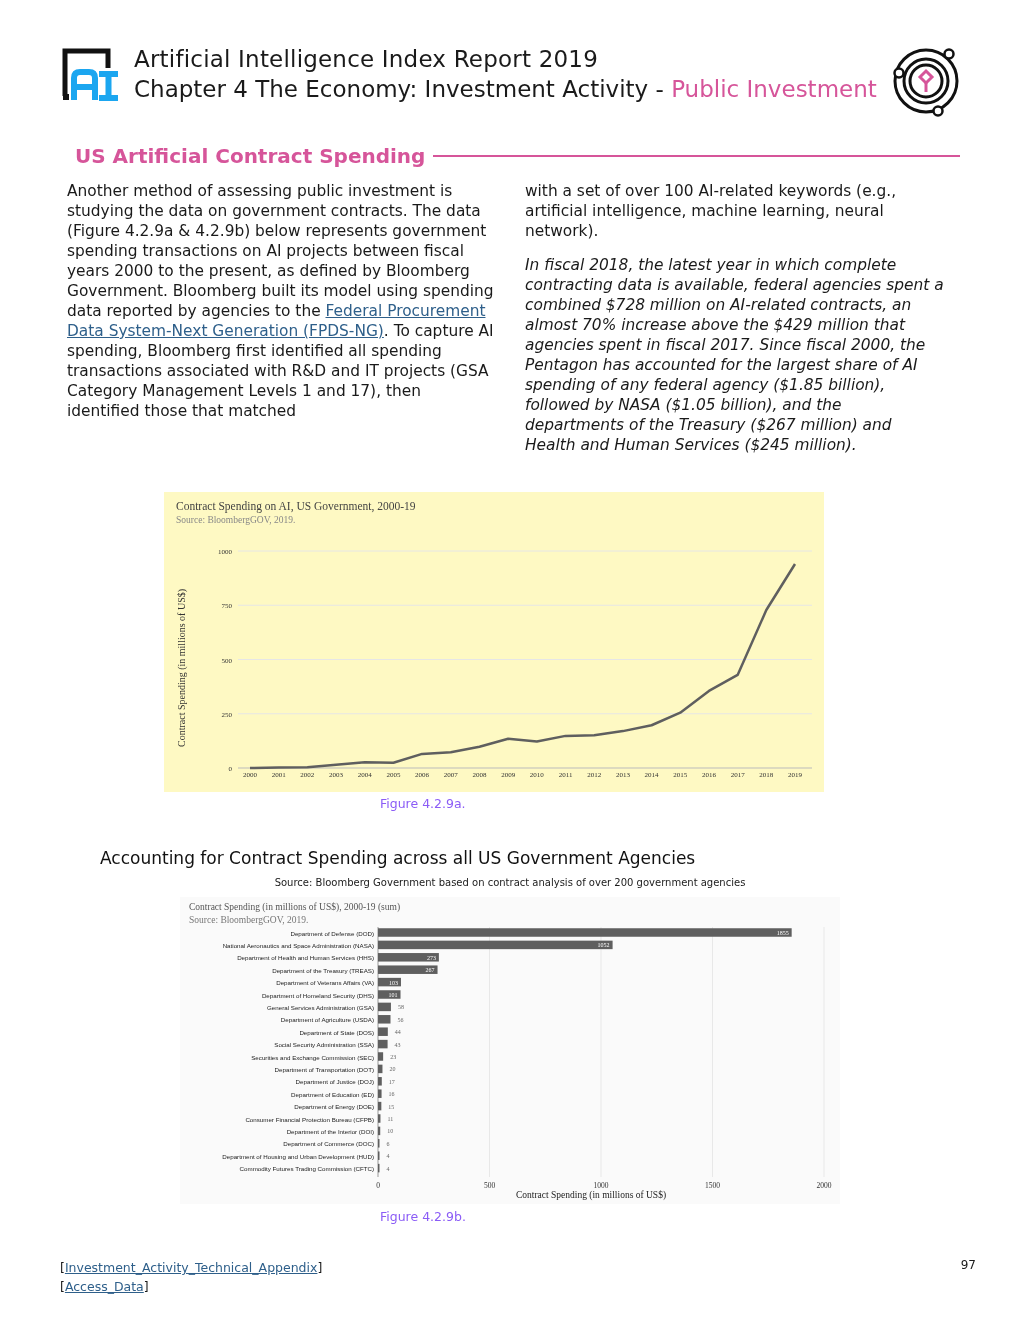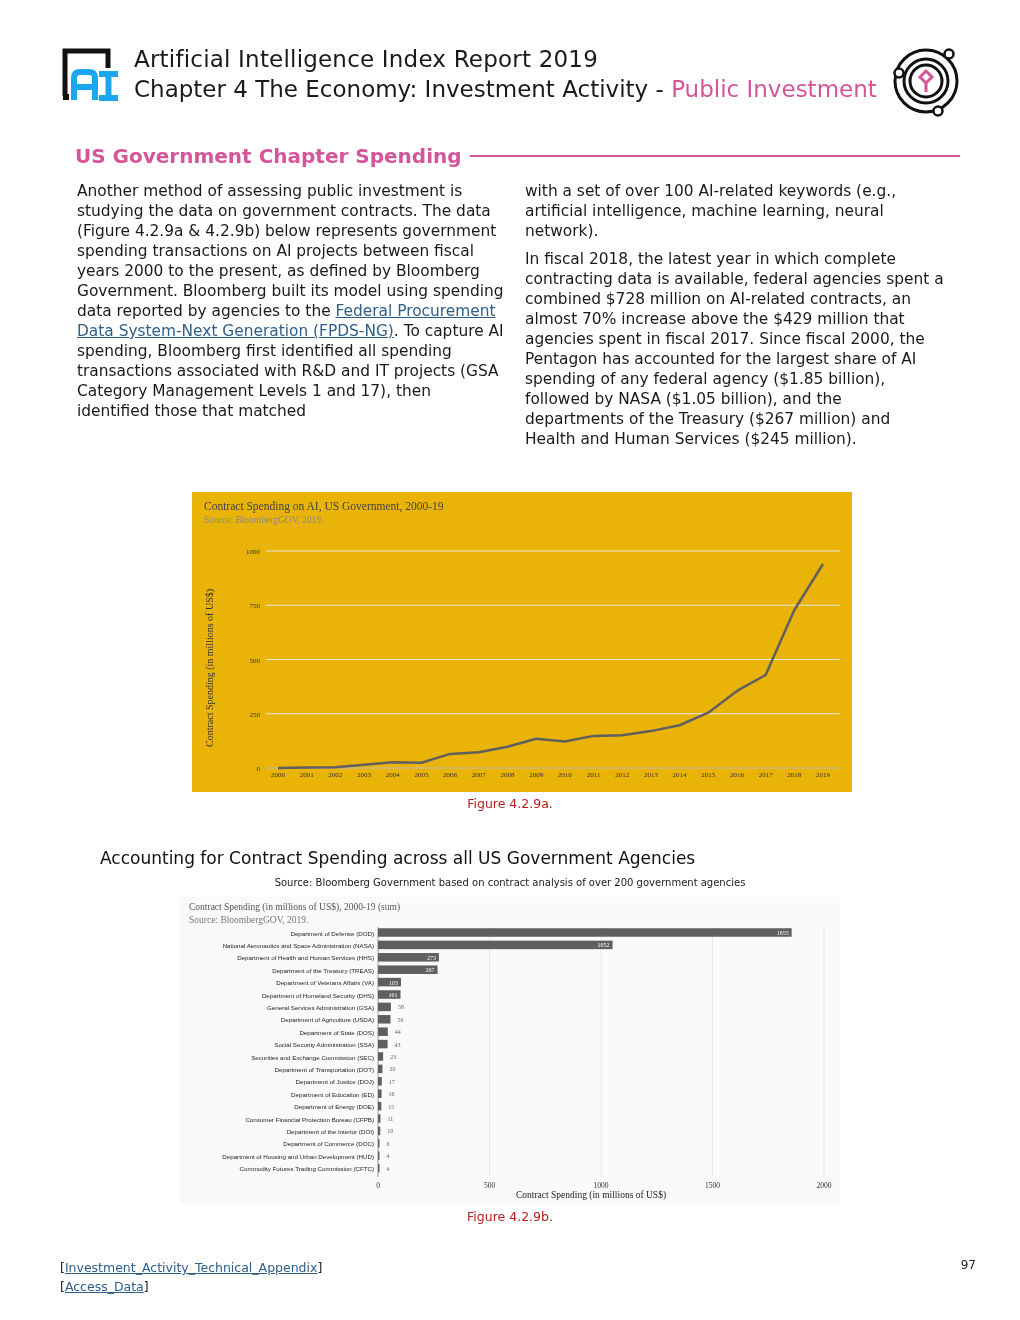--- a/index.html
+++ b/index.html
@@ -11,29 +11,29 @@
   .header-title { position: absolute; left: 74px; top: 0; font-size: 23px; line-height: 30px; color: #1a1a1a; letter-spacing: 0.2px; white-space: nowrap; text-align: center; }
   .header-sub { position: absolute; left: 74px; top: 30px; font-size: 23px; line-height: 30px; color: #1a1a1a; white-space: nowrap; }
   .header-sub .accent { color: #d6559a; }
   .chapter-icon { position: absolute; left: 828px; top: 0; width: 76px; height: 74px; }
 
   .section-title-row { position: absolute; left: 75px; top: 142px; width: 885px; height: 28px; display: flex; align-items: center; }
   .section-title { font-size: 20px; font-weight: bold; color: #d6559a; white-space: nowrap; }
   .section-rule { flex: 1; height: 2px; background: #d6559a; margin-left: 8px; }
 
   .col { position: absolute; top: 181px; font-size: 15.4px; line-height: 20px; color: #1a1a1a; }
-  .col-left { left: 77px; width: 430px; }
+  .col-left { left: 67px; width: 430px; }
   .col-right { left: 525px; width: 420px; }
   .col p { margin: 0; }
-  .col p + p { margin-top: 8px; }
+  .col p + p { margin-top: 14px; font-style: italic; }
   .col a { color: #2e5f8a; text-decoration: underline; }
 
-  .fig-a { position: absolute; left: 192px; top: 492px; width: 660px; height: 300px; background: #eab308; text-decoration: underline; }
+  .fig-a { position: absolute; left: 164px; top: 492px; width: 660px; height: 300px; background: #fef9c3; text-decoration: underline; }
   .fig-a svg { position: absolute; left: 0; top: 0; }
-  .caption { position: absolute; font-size: 12.5px; color: #b91c1c; text-align: center; }
+  .caption { position: absolute; font-size: 12.5px; color: #8b5cf6; text-align: left; }
   .caption-a { left: 380px; top: 796px; width: 260px; }
   .caption-b { left: 380px; top: 1209px; width: 260px; }
 
   .fig-b-title { position: absolute; left: 100px; top: 848px; width: 820px; font-size: 17px; font-weight: normal; color: #111; }
   .fig-b-source { position: absolute; left: 100px; top: 877px; width: 820px; text-align: center; font-size: 10px; color: #1a1a1a; }
   .fig-b { position: absolute; left: 180px; top: 897px; width: 660px; height: 307px; background: #fafafa; }
   .fig-b svg { position: absolute; left: 0; top: 0; }
 
   .footer-links { position: absolute; left: 60px; top: 1258px; font-size: 12.5px; line-height: 19px; color: #1a1a1a; }
   .footer-links a { color: #2e5f8a; }
@@ -57,21 +57,21 @@
     <circle cx="38" cy="37" r="16" fill="none" stroke="#111" stroke-width="3"></circle>
     <circle cx="61" cy="10" r="4.5" fill="#fff" stroke="#111" stroke-width="2.5"></circle>
     <circle cx="11" cy="29" r="4.5" fill="#fff" stroke="#111" stroke-width="2.5"></circle>
     <circle cx="50" cy="67" r="4.5" fill="#fff" stroke="#111" stroke-width="2.5"></circle>
     <path d="M38 27 L44 33 L38 39 L32 33 Z" fill="none" stroke="#d6559a" stroke-width="3"></path>
     <line x1="38" y1="39" x2="38" y2="48" stroke="#d6559a" stroke-width="3"></line>
   </svg>
 </div>
 
 <div class="section-title-row">
-  <span class="section-title">US Government Chapter Spending</span>
+  <span class="section-title">US Artificial Contract Spending</span>
   <span class="section-rule"></span>
 </div>
 
 <div class="col col-left">
   <p><span>Another method of assessing public investment is studying the data on government contracts. The data (Figure 4.2.9a &amp; 4.2.9b) below represents government spending transactions on AI projects between fiscal years 2000 to the present, as defined by Bloomberg Government. Bloomberg built its model using spending data reported by agencies to the </span><a href="#">Federal Procurement Data System-Next Generation (FPDS-NG)</a><span>. To capture AI spending, Bloomberg first identified all spending transactions associated with R&amp;D and IT projects (GSA Category Management Levels 1 and 17), then identified those that matched</span></p>
 </div>
 <div class="col col-right">
   <p>with a set of over 100 AI-related keywords (e.g., artificial intelligence, machine learning, neural network).</p>
   <p>In fiscal 2018, the latest year in which complete contracting data is available, federal agencies spent a combined $728 million on AI-related contracts, an almost 70% increase above the $429 million that agencies spent in fiscal 2017. Since fiscal 2000, the Pentagon has accounted for the largest share of AI spending of any federal agency ($1.85 billion), followed by NASA ($1.05 billion), and the departments of the Treasury ($267 million) and Health and Human Services ($245 million).</p>
 </div>

